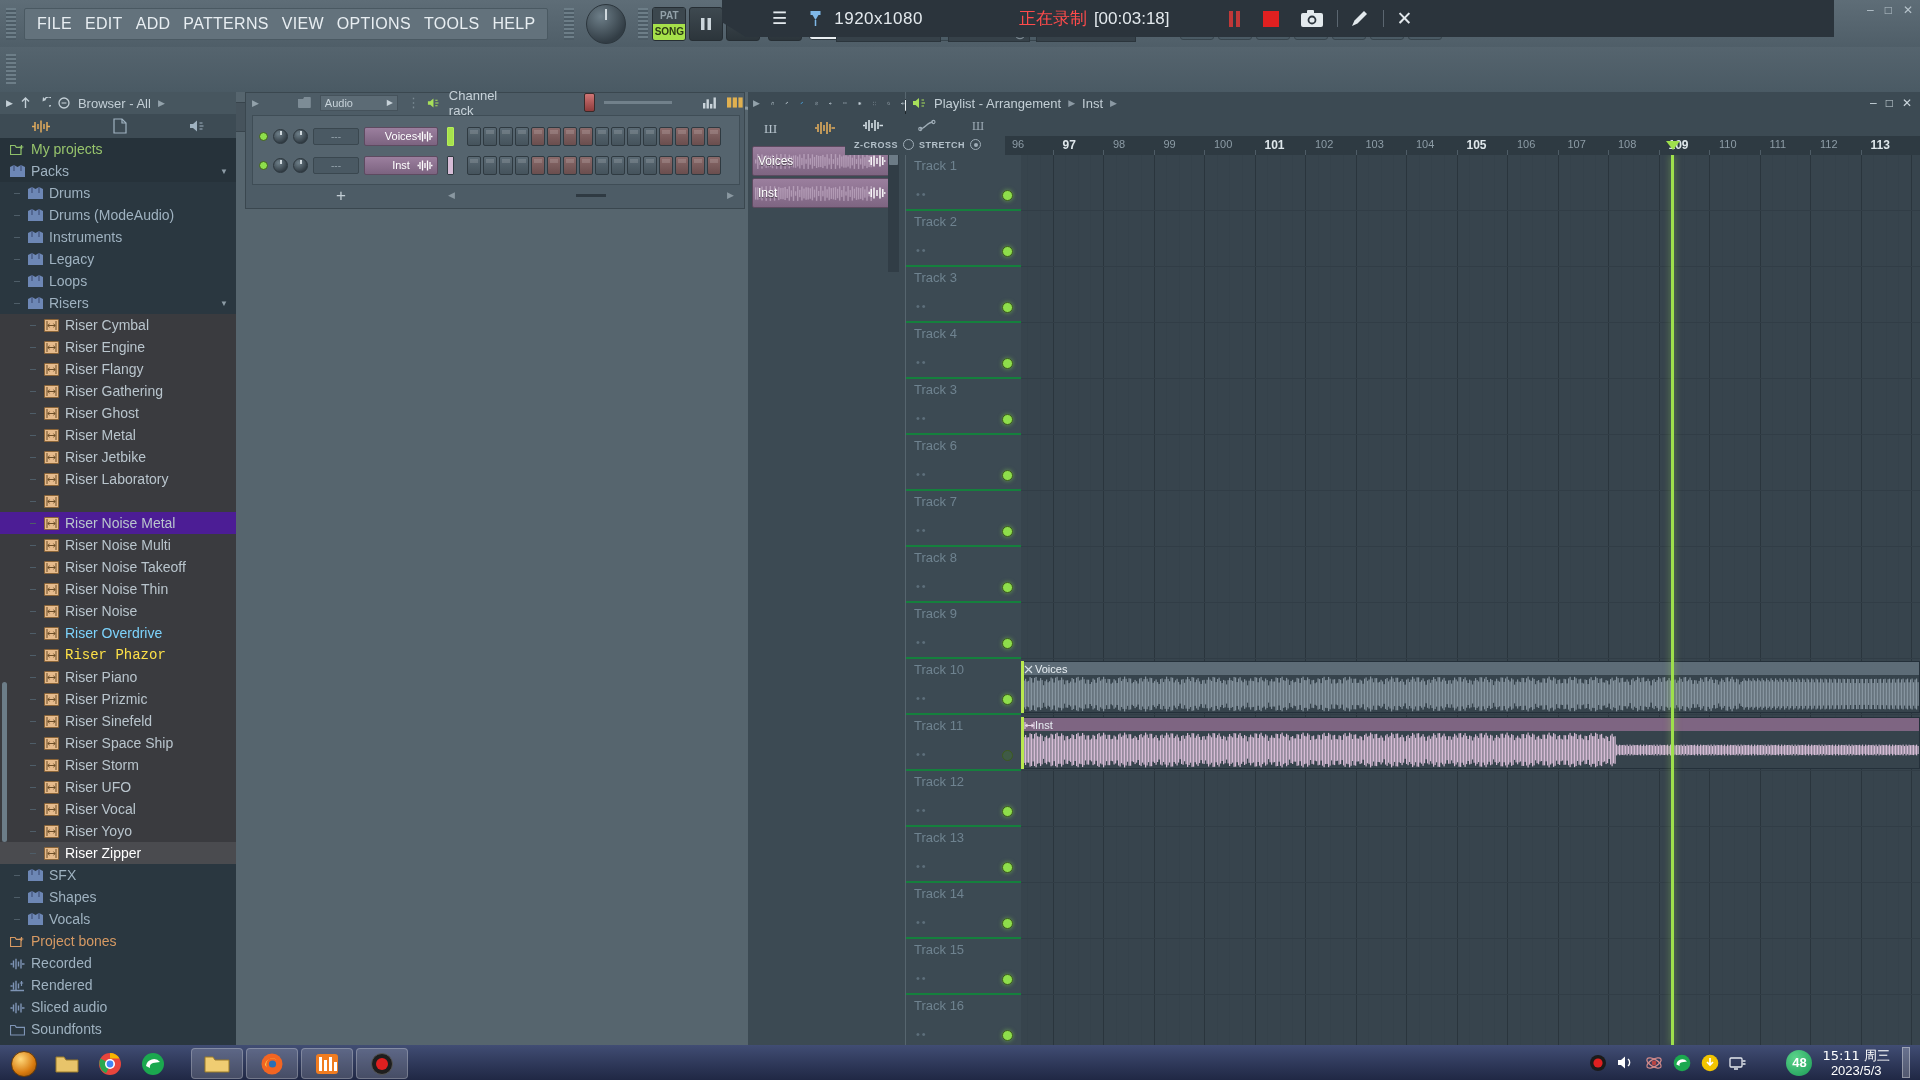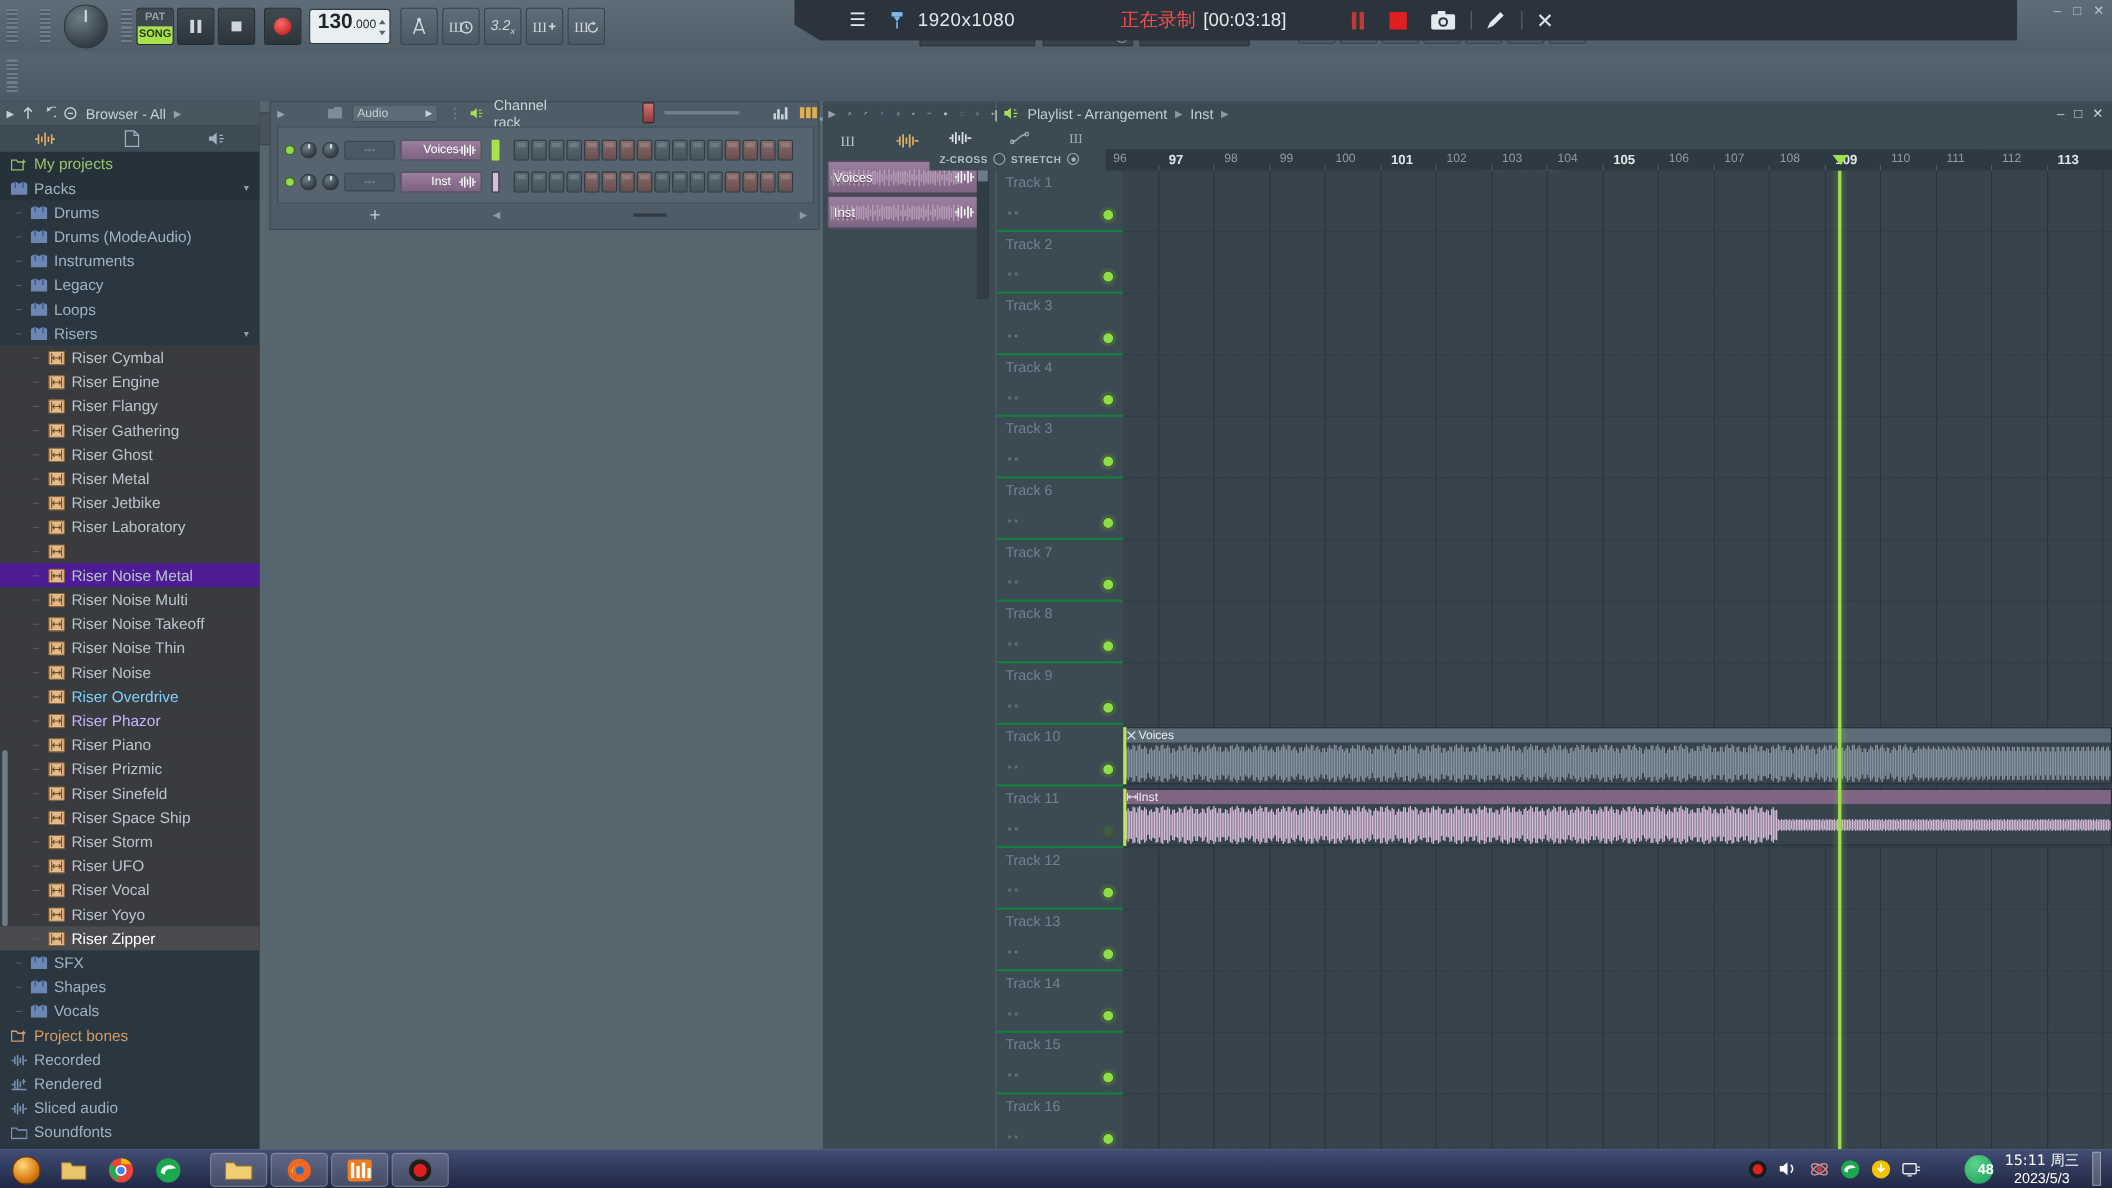--- a/index.html
+++ b/index.html
@@ -218,20 +218,30 @@
   .cjk { font-family:"DejaVu Sans","Liberation Sans", sans-serif; }
 </style>
 </head>
 <body>
 
 <div id="fl-window">
 
   <div id="toolbar1">
     <div class="row" style="height:47px;padding-left:2px;">
       <div class="grip"></div>
+      <div id="menubar">
+        <span>FILE</span>
+        <span>EDIT</span>
+        <span>ADD</span>
+        <span>PATTERNS</span>
+        <span>VIEW</span>
+        <span>OPTIONS</span>
+        <span>TOOLS</span>
+        <span style="margin-right:0">HELP</span>
+      </div>
 
       <div class="grip" style="margin-left:16px"></div>
       <div class="knob" style="width:40px;height:40px;margin:0 8px;"></div>
 
       <div class="grip"></div>
       <div class="transport">
         <div id="patsong">
           <div id="pat-half">PAT</div>
           <div id="song-half">SONG</div>
         </div>
@@ -744,21 +754,21 @@
           </span>
           <span style="color: #7dd3fc;">Riser Overdrive</span>
           <span style="position: absolute; left: 30px; width: 6px; height: 1px; background: rgb(78, 93, 104);"></span>
         </div>
         <div class="bitem lvl3" style="background: rgb(58, 59, 63); position: relative;">
           <span class="bicon wav-ico">
             <svg width="11" height="9" viewBox="0 0 11 9">
               <path d="M1 0 L1 9 M10 0 L10 9 M2 4.5 L9 4.5 M3.5 2.6 L2 4.5 L3.5 6.4 M7.5 2.6 L9 4.5 L7.5 6.4" stroke="#6b4d27" stroke-width="1" fill="none"></path>
             </svg>
           </span>
-          <span style="color: #c4b5fd;">Riser Phazor</span>
+          <span style="color: #fde047; font-family: Liberation Mono, monospace;">Riser Phazor</span>
           <span style="position: absolute; left: 30px; width: 6px; height: 1px; background: rgb(78, 93, 104);"></span>
         </div>
         <div class="bitem lvl3" style="background: rgb(58, 59, 63); position: relative;">
           <span class="bicon wav-ico">
             <svg width="11" height="9" viewBox="0 0 11 9">
               <path d="M1 0 L1 9 M10 0 L10 9 M2 4.5 L9 4.5 M3.5 2.6 L2 4.5 L3.5 6.4 M7.5 2.6 L9 4.5 L7.5 6.4" stroke="#6b4d27" stroke-width="1" fill="none"></path>
             </svg>
           </span>
           <span style="color: rgb(185, 197, 205);">Riser Piano</span>
           <span style="position: absolute; left: 30px; width: 6px; height: 1px; background: rgb(78, 93, 104);"></span>
@@ -2822,21 +2832,21 @@
         <path d="M3.4 10.6 a6 6 0 0 1 10.6 -3 L9 8.3 a3 3 0 0 0 -2.3 3.8 Z" fill="#fff"></path>
       </svg>
     <svg width="18" height="18" viewBox="0 0 18 18">
         <circle cx="9" cy="9" r="8.3" fill="#f2c400"></circle>
         <path d="M9 4 L9 10 M6 8 L9 11 L12 8" stroke="#fff" stroke-width="1.7" fill="none"></path>
       </svg>
     <svg width="18" height="16" viewBox="0 0 18 16">
         <rect x="1" y="3" width="12" height="9" rx="1" stroke="#e5e9ee" stroke-width="1.3" fill="none"></rect>
         <path d="M5 14 L9 14 M13.5 6 L16.5 6 M13.5 9 L16.5 9" stroke="#e5e9ee" stroke-width="1.3"></path>
       </svg>
-    <div style="width:26px;height:26px;border-radius:50%;background:radial-gradient(circle at 36% 30%,#5bd48b,#1b9a55);display:flex;align-items:center;justify-content:flex-end;color:#fff;font-size:13px;font-weight:bold;margin-left:29px;">
+    <div style="width:26px;height:26px;border-radius:50%;background:radial-gradient(circle at 36% 30%,#5bd48b,#1b9a55);display:flex;align-items:center;justify-content:center;color:#fff;font-size:13px;font-weight:bold;margin-left:29px;">
       <span>48</span>
     </div>
     <div id="clock">
       <div class="cjk">15:11 周三</div>
       <div>2023/5/3</div>
     </div>
     <div style="width:8px;height:31px;background:rgba(255,255,255,.22);border:1px solid rgba(255,255,255,.35);margin-left:2px;"></div>
   </div>
 </div>
 

